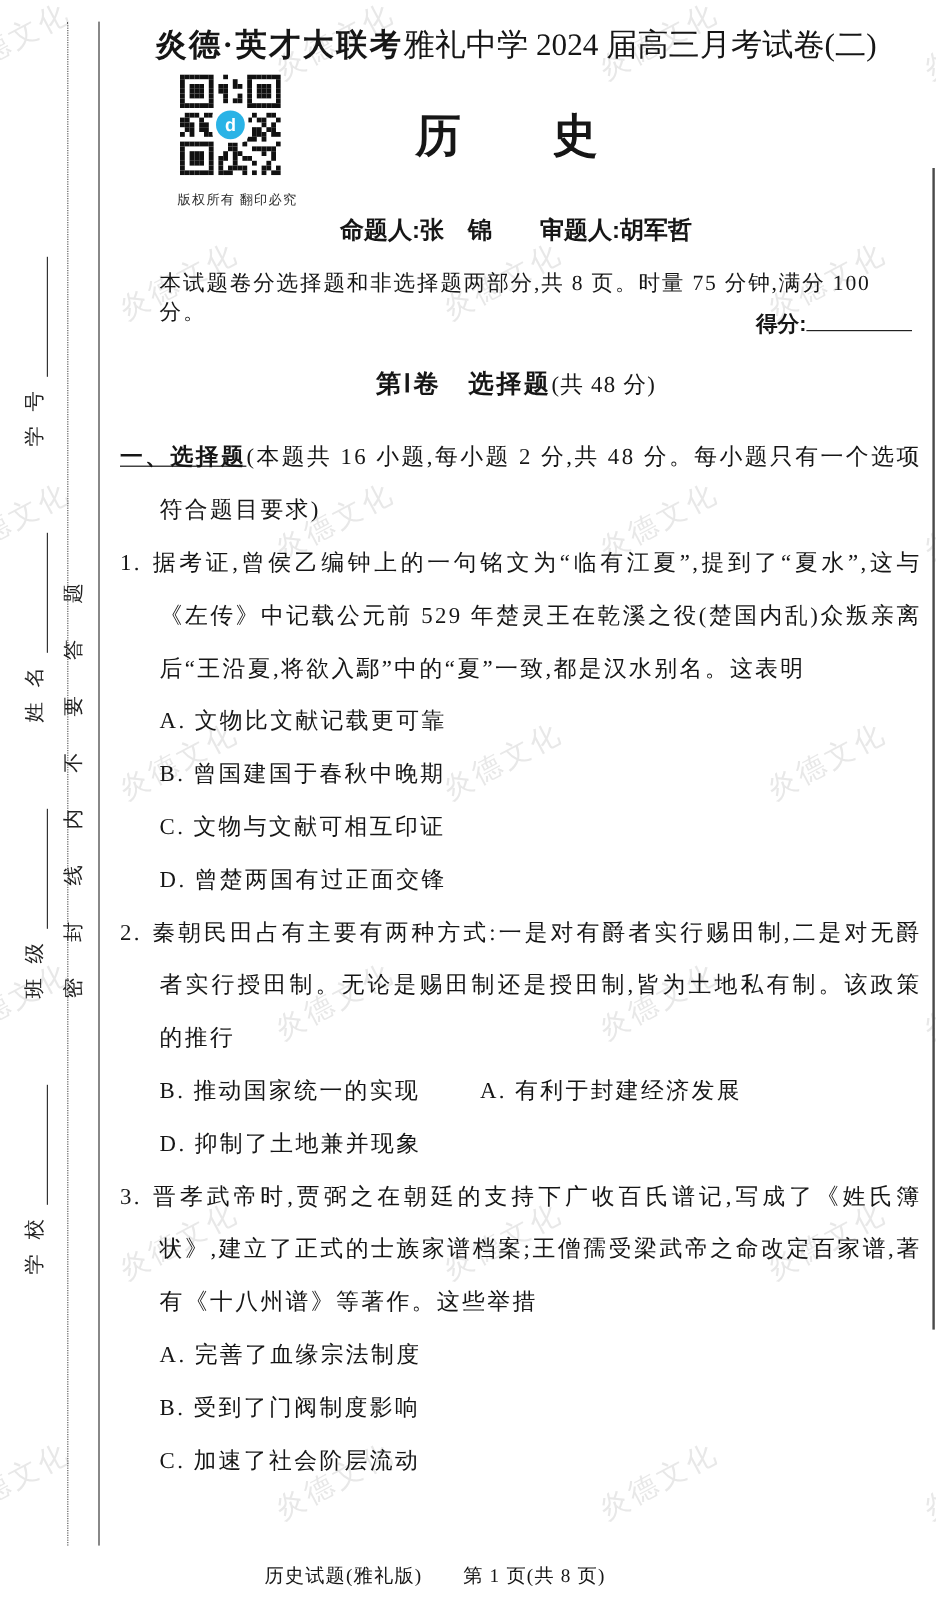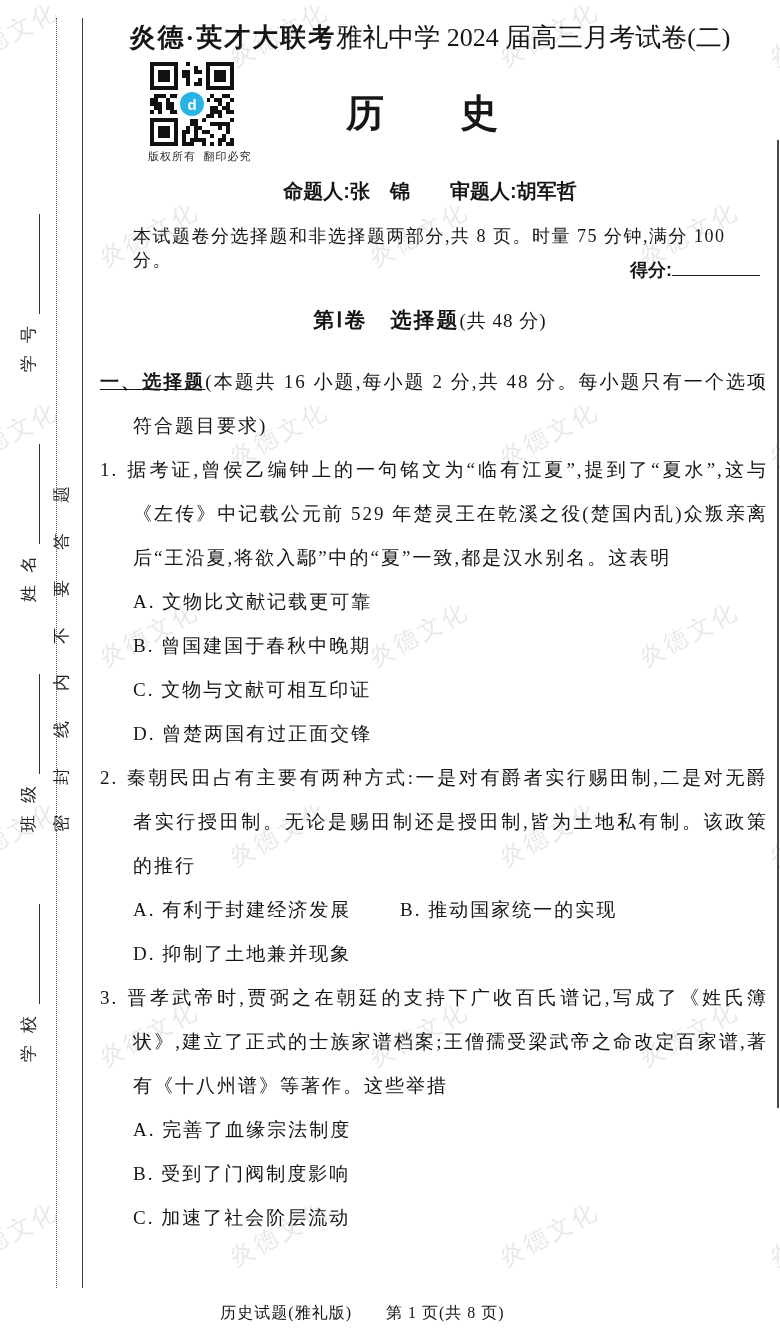--- a/index.html
+++ b/index.html
@@ -43,22 +43,22 @@
   .qr-box { position:relative; width:84px; height:84px; margin:0 auto; }
   .qr-logo {
     position:absolute; left:27px; top:27px; width:30px; height:30px;
     background:#fff; border-radius:7px; display:flex; align-items:center; justify-content:center;
   }
   .qr-logo .dot {
     width:24px; height:24px; border-radius:50%;
     color:#fff; font-family:"Liberation Sans",sans-serif; font-weight:bold; font-size:15px;
     display:flex; align-items:center; justify-content:center;
   }
-  .qr-caption { margin-top:3px; font-size:11px; letter-spacing:1px; color:#2b2b2b;
-    font-family:Liberation Mono, monospace; white-space:nowrap; }
+  .qr-caption { margin-top:13px; font-size:11px; letter-spacing:1px; color:#2b2b2b;
+    font-family:Liberation Serif, serif; white-space:nowrap; }
   .subject { top:88px; left:92px; width:660px; text-align:center; font-size:38px; font-weight:bold;
     font-family:"Liberation Sans",sans-serif; }
   .setters { top:178px; left:100px; width:660px; text-align:center; font-size:20px; font-weight:bold;
     font-family:"Liberation Sans",sans-serif; }
   .notice { top:224px; left:133px; width:624px; font-size:18px; letter-spacing:1.5px; }
   .score { top:256px; right:20px; font-size:18px; font-weight:bold; font-family:"Liberation Sans",sans-serif; }
   .score .line { display:inline-block; width:88px; height:19px; border-bottom:1.5px solid #222; }
   .part-title { top:306px; left:100px; width:660px; text-align:center; font-size:21px; font-weight:bold;
     font-family:"Liberation Sans",sans-serif; letter-spacing:2px; }
   .part-title .suffix { font-family:Liberation Serif, serif; font-weight:normal; font-size:19px; letter-spacing:1px; }
@@ -355,22 +355,22 @@
       <span class="opt">A. 文物比文献记载更可靠</span>
       <span class="opt">B. 曾国建国于春秋中晚期</span>
       <span class="opt">C. 文物与文献可相互印证</span>
       <span class="opt">D. 曾楚两国有过正面交锋</span>
     </div>
   </div>
 
   <div>
     <p class="hang"><span class="qnum">2.</span><span>秦朝民田占有主要有两种方式:一是对有爵者实行赐田制,二是对无爵者实行授田制。无论是赐田制还是授田制,皆为土地私有制。该政策的推行</span></p>
     <div class="opts2">
+      <span class="opt">B. 推动国家统一的实现</span>
       <span class="opt">A. 有利于封建经济发展</span>
-      <span class="opt">B. 推动国家统一的实现</span>
       <span class="opt">D. 抑制了土地兼并现象</span>
     </div>
   </div>
 
   <div>
     <p class="hang"><span class="qnum">3.</span><span>晋孝武帝时,贾弼之在朝廷的支持下广收百氏谱记,写成了《姓氏簿状》,建立了正式的士族家谱档案;王僧孺受梁武帝之命改定百家谱,著有《十八州谱》等著作。这些举措</span></p>
     <div class="opts">
       <span class="opt">A. 完善了血缘宗法制度</span>
       <span class="opt">B. 受到了门阀制度影响</span>
       <span class="opt">C. 加速了社会阶层流动</span>

